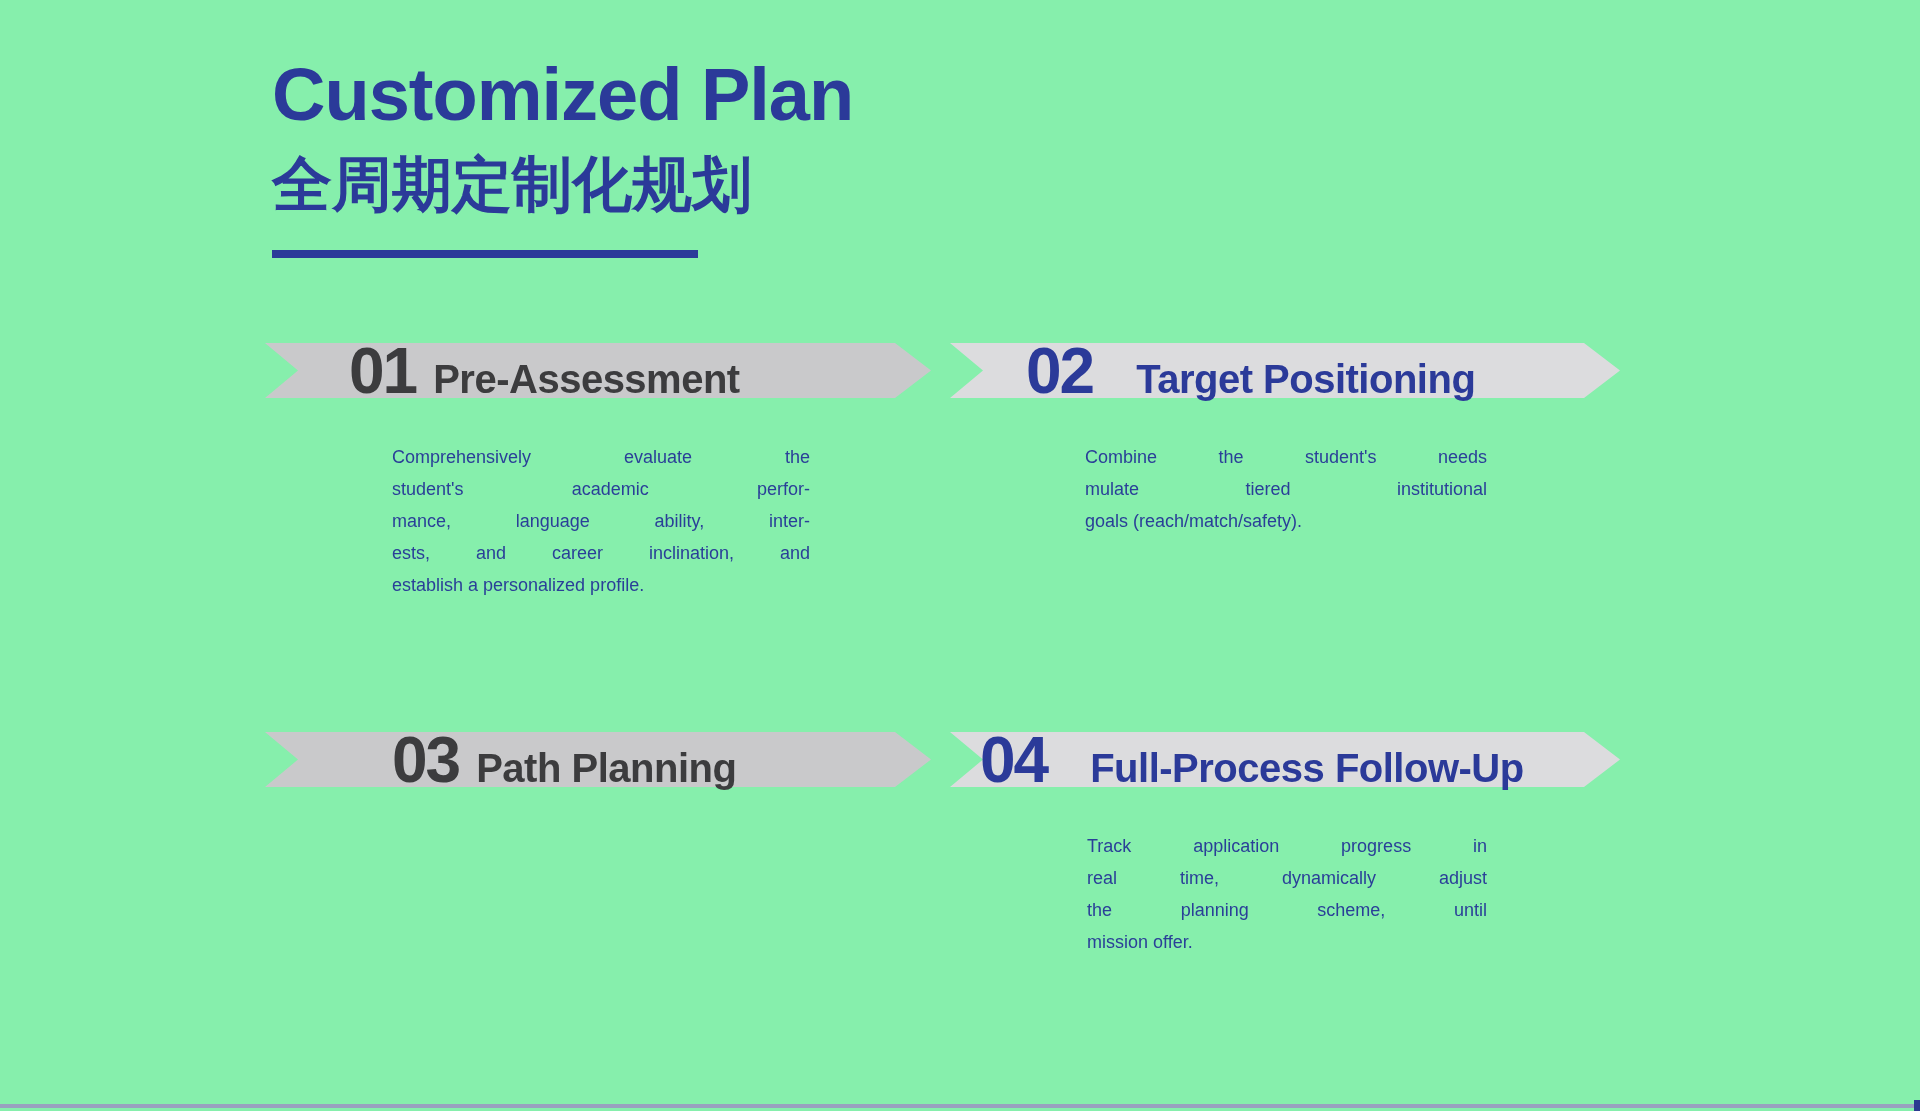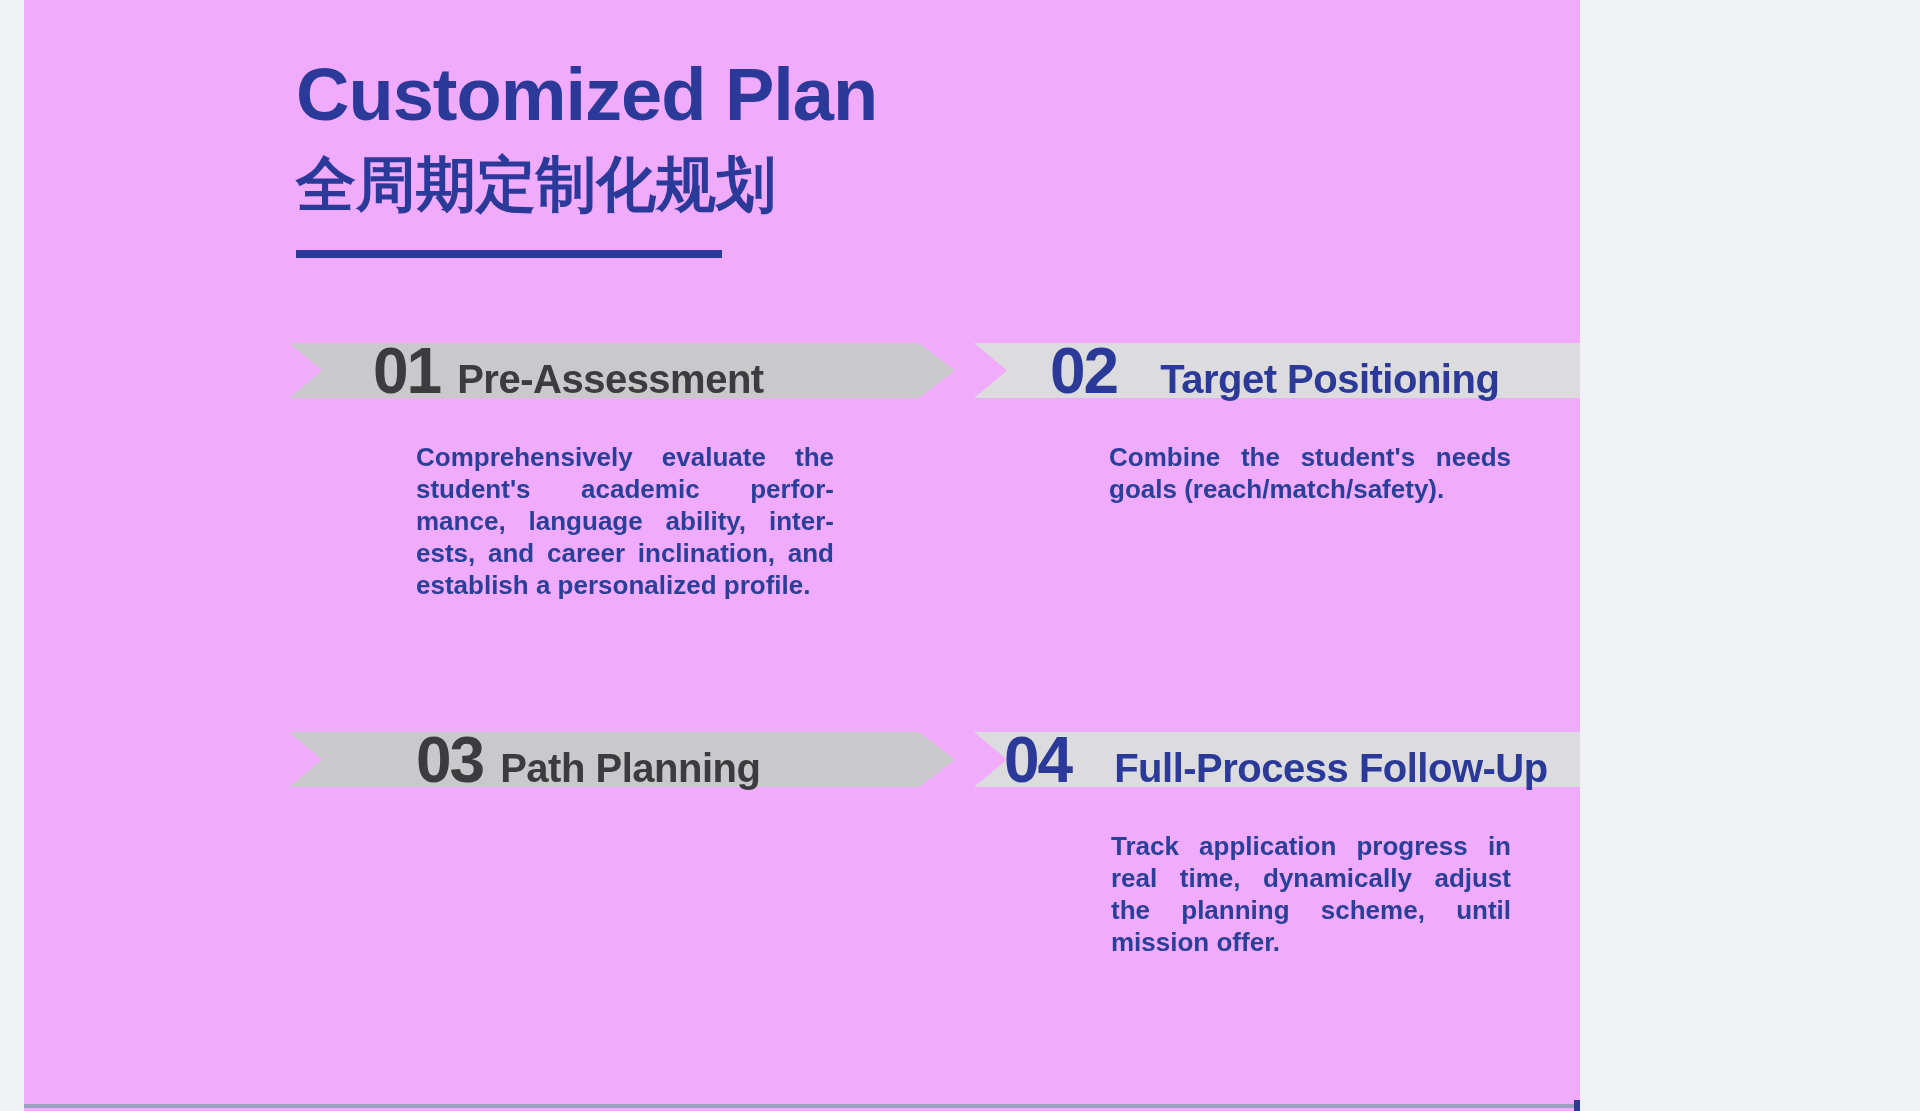--- a/index.html
+++ b/index.html
@@ -1,18 +1,18 @@
 <!DOCTYPE html>
 <html><head>
 <meta charset="utf-8">
 <style>
   html,body{margin:0;padding:0;background:#eff1f5;}
   .canvas{
-    position:relative;width:1556px;height:1111px;overflow:hidden;
-    background:#f0abfc;font-family:"Liberation Sans",sans-serif;margin-left:24px;
+    position:relative;width:1920px;height:1111px;overflow:hidden;
+    background:#86efac;font-family:"Liberation Sans",sans-serif;
   }
   
   .title-en{
     position:absolute;left:272px;top:58px;margin:0;
     font-size:74px;font-weight:700;letter-spacing:-1px;line-height:1;
     color:#2b3a99;
   }
   .title-zh{
     position:absolute;left:272px;top:152px;margin:0;
     font-size:60px;font-weight:700;line-height:1.1;
@@ -48,21 +48,21 @@
   }
   .step-label .step-title{
     font-size:40px;font-weight:700;letter-spacing:-0.5px;text-align:right;
   }
   .lbl-row1{top:339px;}
   .lbl-row2{top:728px;}
   .theme-dark{color:#3c3c3e;}
   .theme-blue{color:#2b3a99;gap:43px;}
   
   .bodytext{
-    position:absolute;color:#2a3f98;font-size:26px;font-weight:bold;
+    position:absolute;color:#2a3f98;font-size:18px;
   }
   .bodyline{
     line-height:32px;text-align:justify;text-align-last:justify;
     white-space:nowrap;
   }
   .bodyline.lastline{text-align-last:left;}
   
   .footer-line{
     position:absolute;left:0;bottom:3px;width:100%;height:4px;
     background:#99a1bf;
@@ -105,20 +105,21 @@
 
   <div class="bodytext" style="left:392px;top:441px;width:418px">
       <div class="bodyline">Comprehensively evaluate the</div>
       <div class="bodyline">student's academic perfor-</div>
       <div class="bodyline">mance, language ability, inter-</div>
       <div class="bodyline">ests, and career inclination, and</div>
       <div class="bodyline lastline">establish a personalized profile.</div>
     </div>
   <div class="bodytext" style="left:1085px;top:441px;width:402px">
       <div class="bodyline">Combine the student's needs</div>
+      <div class="bodyline">mulate tiered institutional</div>
       <div class="bodyline lastline">goals (reach/match/safety).</div>
     </div>
   <div class="bodytext" style="left:1087px;top:830px;width:400px">
       <div class="bodyline">Track application progress in</div>
       <div class="bodyline">real time, dynamically adjust</div>
       <div class="bodyline">the planning scheme, until</div>
       <div class="bodyline lastline">mission offer.</div>
     </div>
 
   <div class="footer-line"></div>

